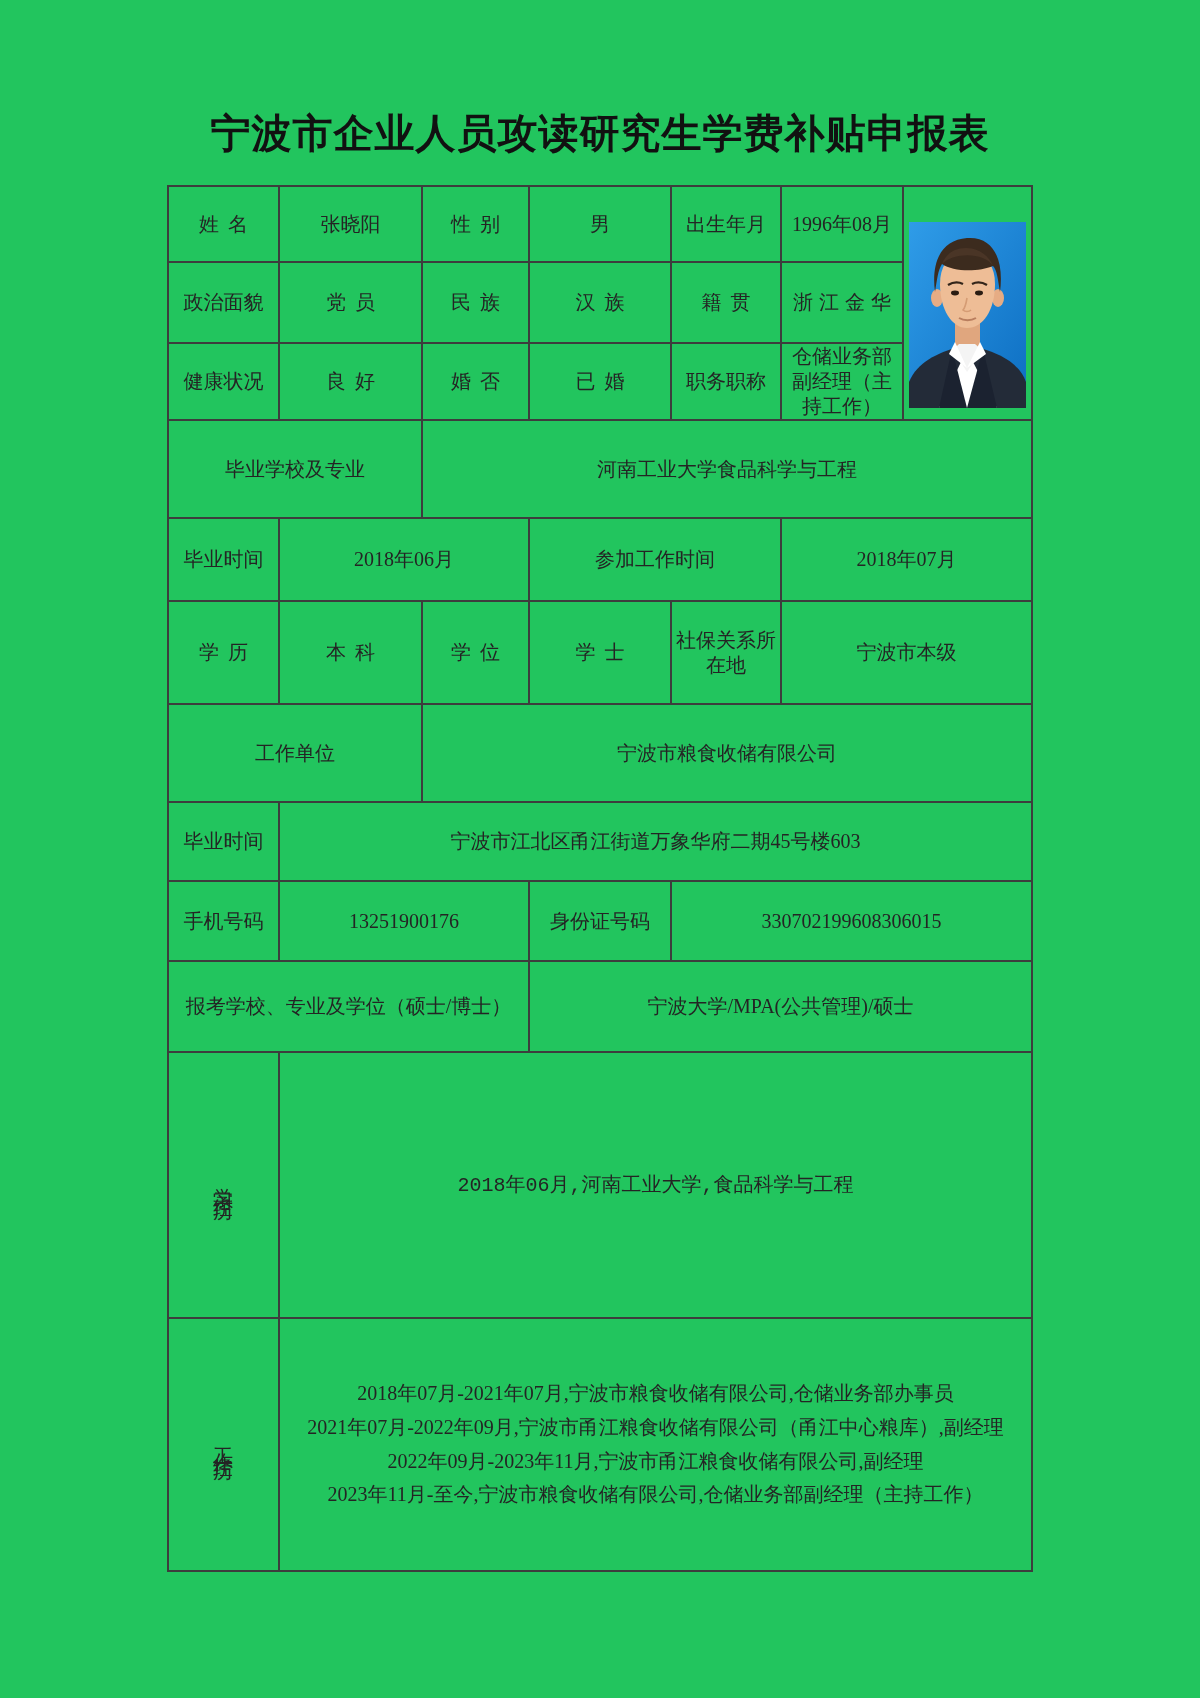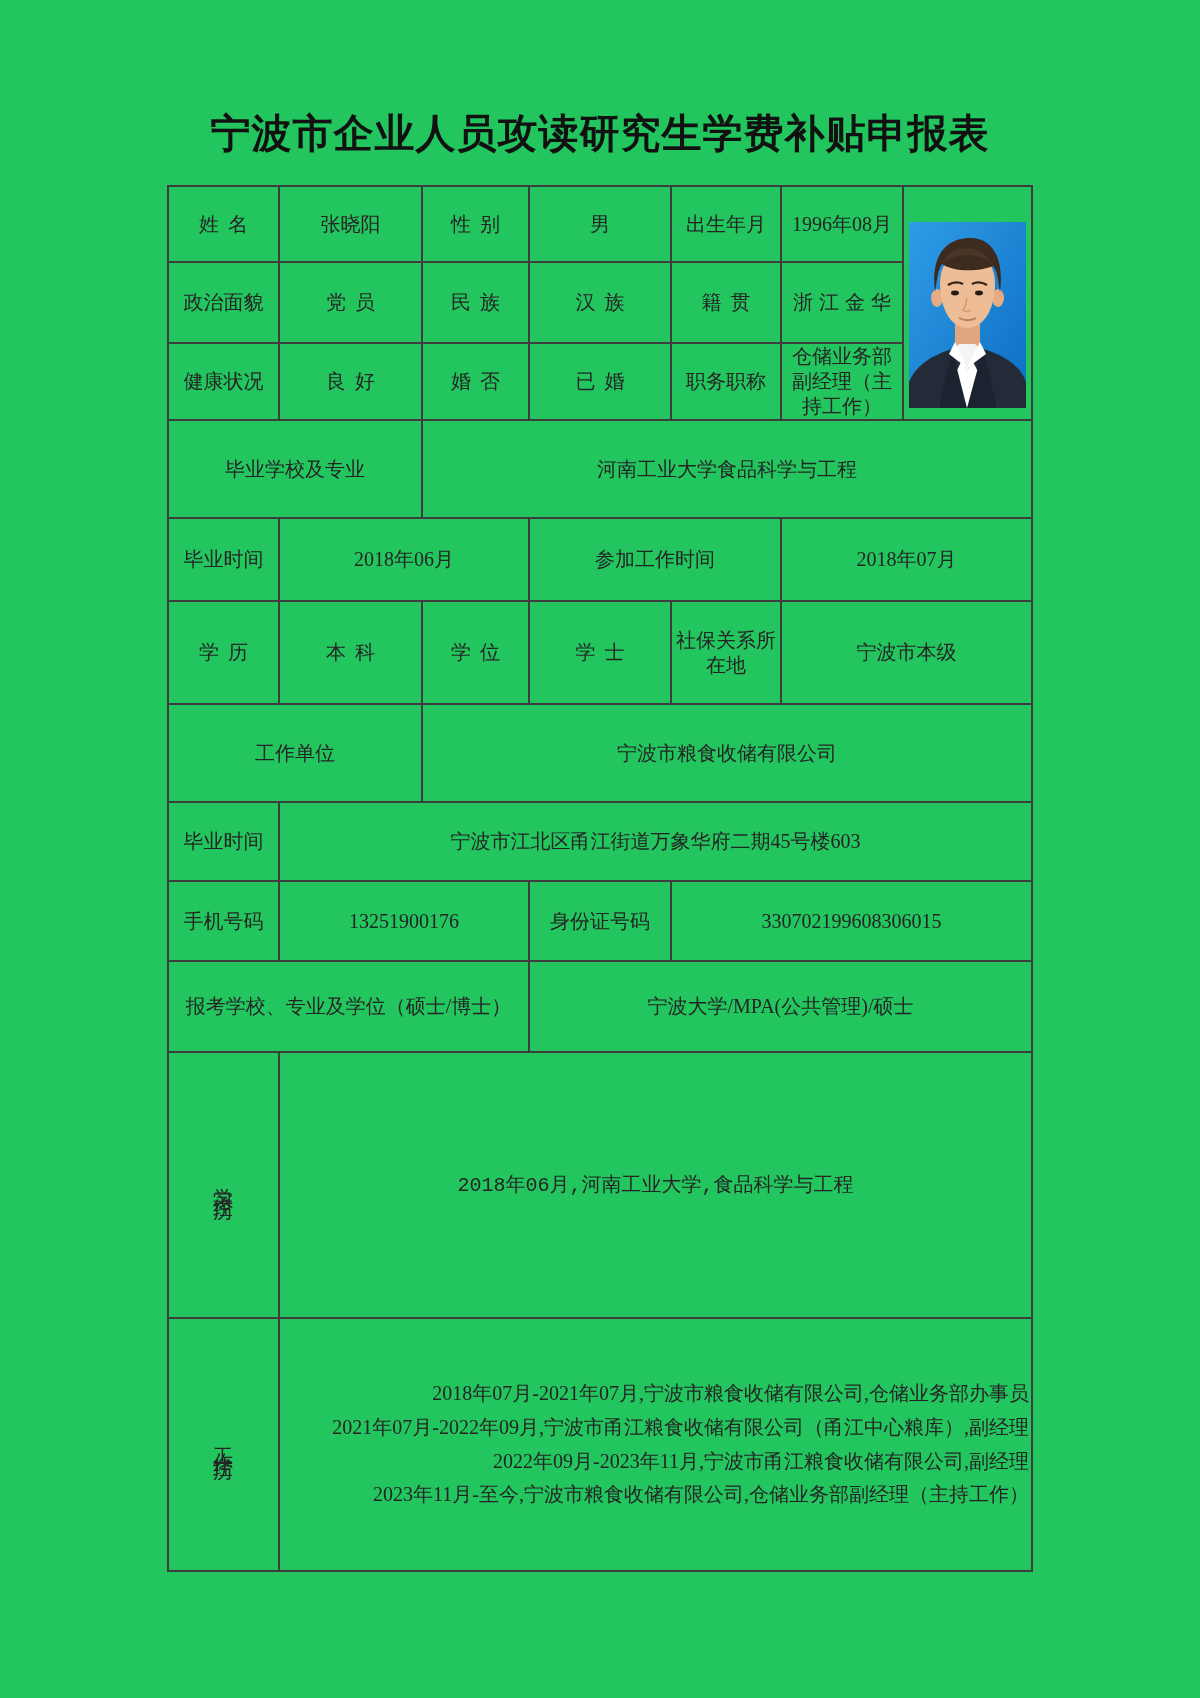--- a/index.html
+++ b/index.html
@@ -45,21 +45,21 @@
   td.left-cell{text-align:left;padding:0 0 0 6px;font-family:Liberation Mono, monospace;}
   td.vert span{
     display:inline-block;
     writing-mode:vertical-rl;
     text-orientation:upright;
     letter-spacing:5px;
     line-height:1.1;
     font-size:20px;
   }
   td.work-cell{text-align:left;vertical-align:middle;padding:0 6px;}
-  .work-cell p{margin:10px 0;line-height:1.18;text-align:right;}
+  .work-cell p{margin:10px 0;line-height:1.18;text-align:center;}
   .photo-cell{padding:0;vertical-align:top;}
   .photo-frame{
     width:117px;height:186px;
     margin:24px auto 0 auto;
     display:block;
   }
 </style>
 </head>
 <body>
 

